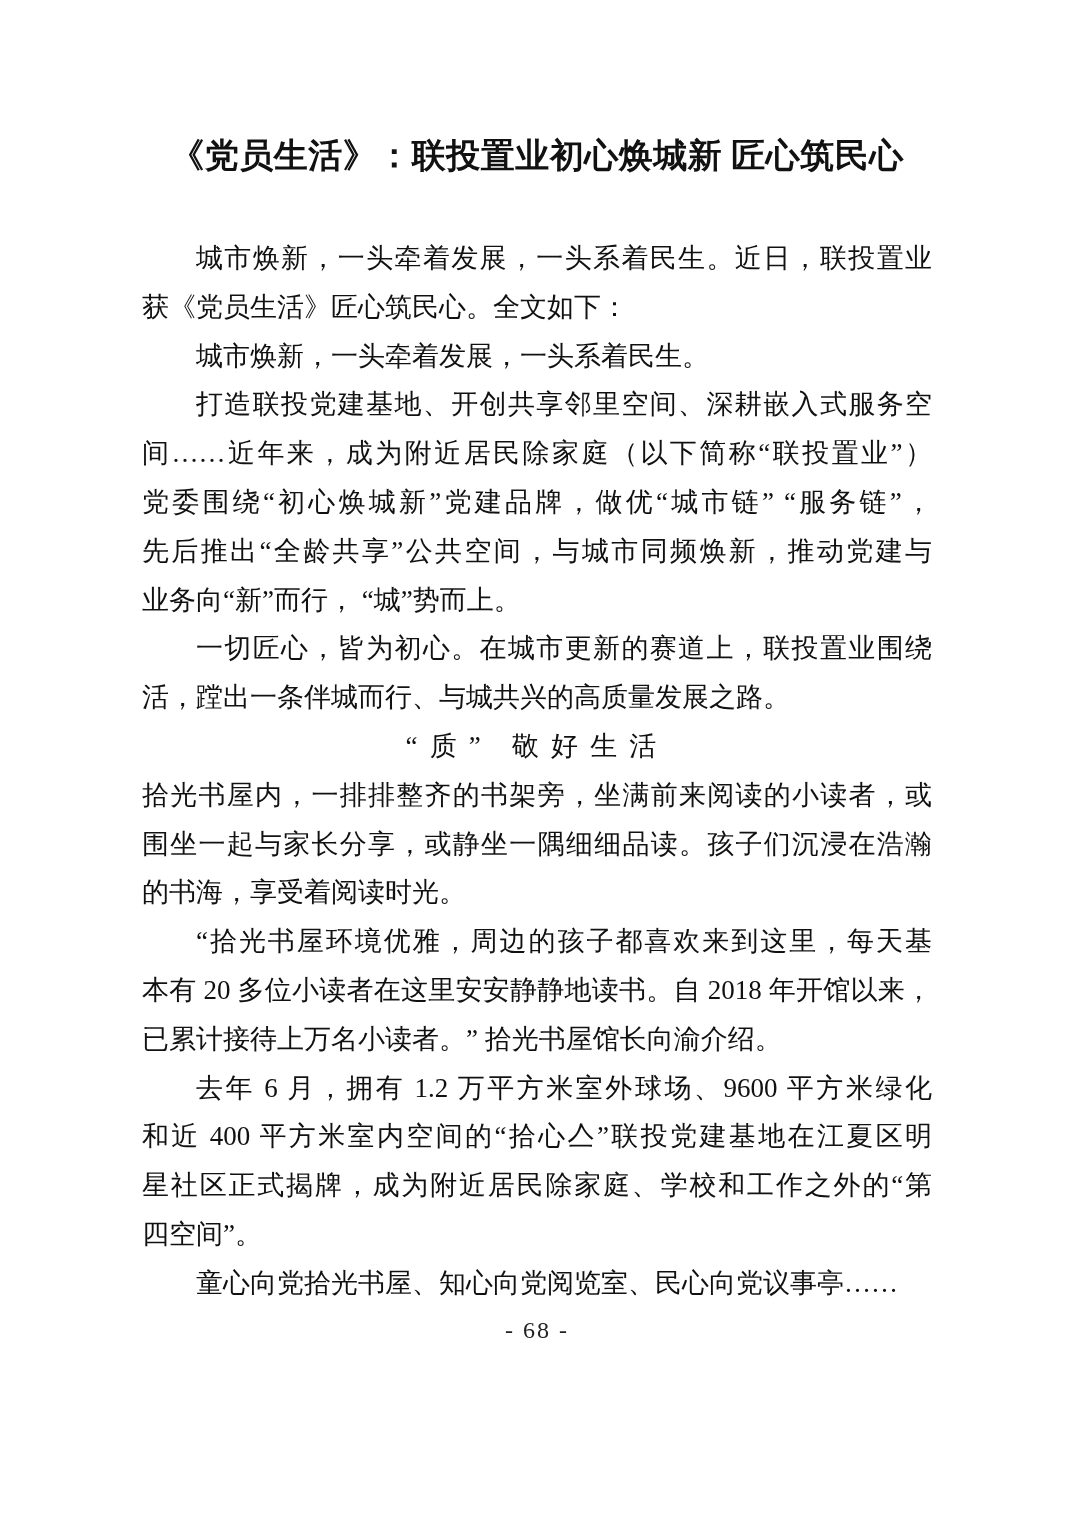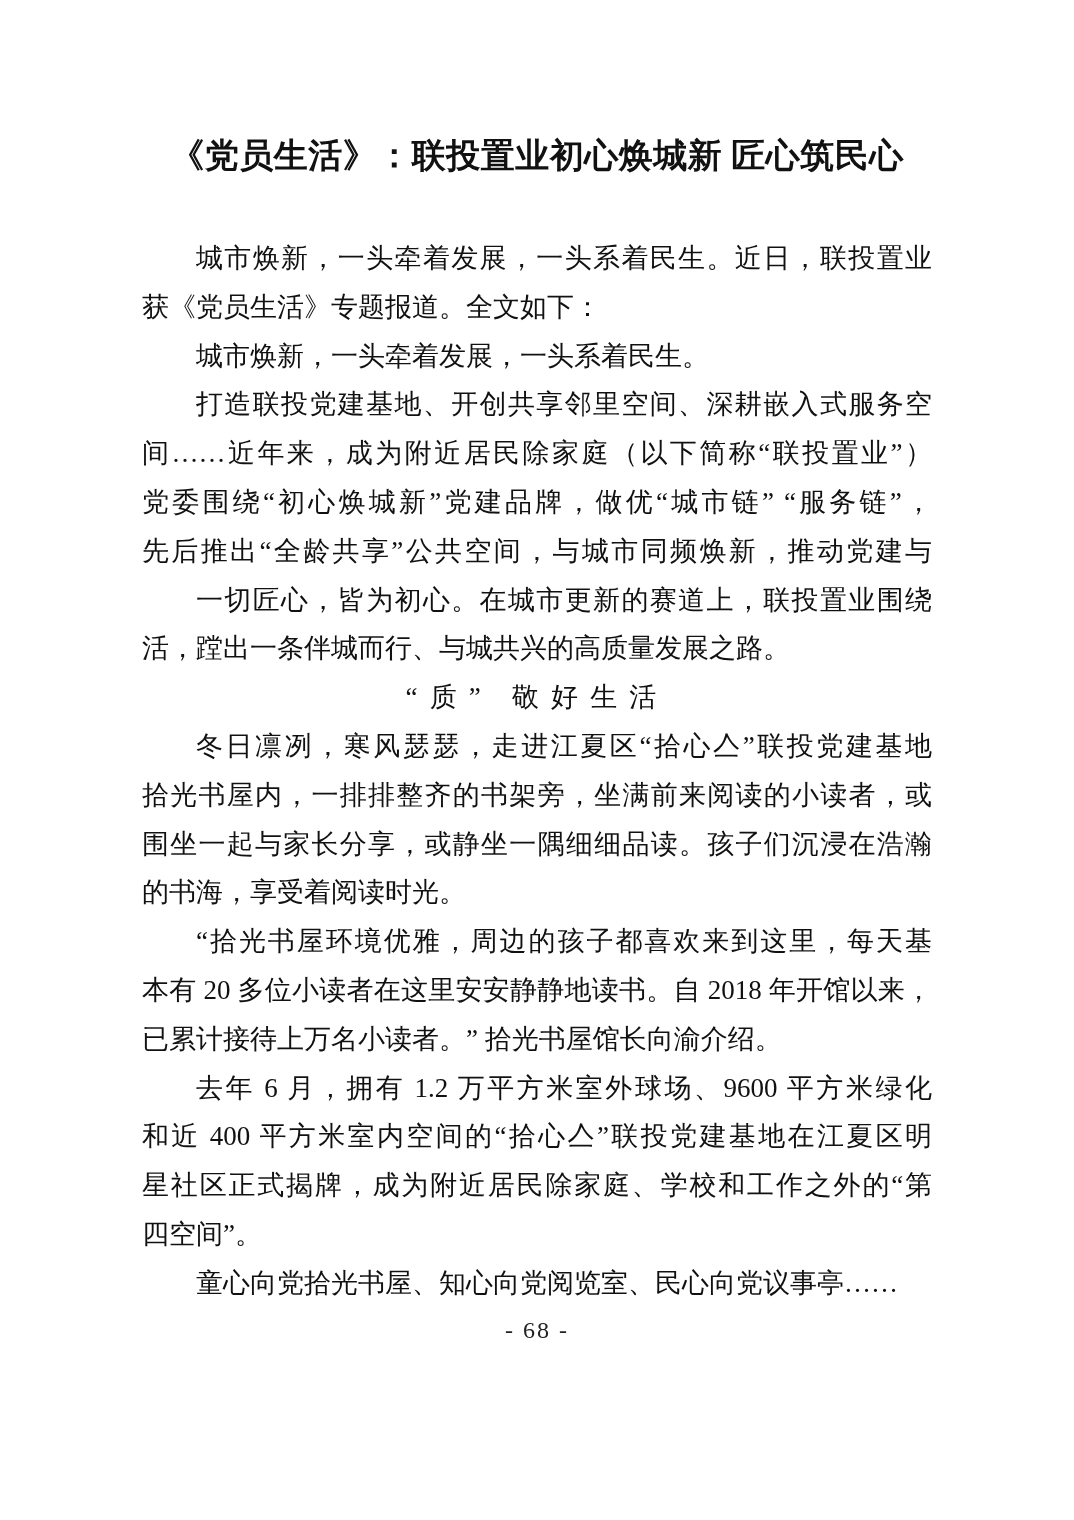--- a/index.html
+++ b/index.html
@@ -66,30 +66,30 @@
   }
 </style>
 </head>
 <body>
 
 <div class="page">
   <h1 class="doc-title">《党员生活》：联投置业初心焕城新 匠心筑民心</h1>
 
   <div class="body-lines">
       <div class="line first">城市焕新，一头牵着发展，一头系着民生。近日，联投置业</div>
-      <div class="line last">获《党员生活》专题报道。全文如下：</div>
+      <div class="line last">获《党员生活》匠心筑民心。全文如下：</div>
       <div class="line firstlast">城市焕新，一头牵着发展，一头系着民生。</div>
       <div class="line first">打造联投党建基地、开创共享邻里空间、深耕嵌入式服务空</div>
       <div class="line cont">间……近年来，成为附近居民除家庭（以下简称“联投置业”）</div>
       <div class="line cont">党委围绕“初心焕城新”党建品牌，做优“城市链” “服务链”，</div>
       <div class="line cont">先后推出“全龄共享”公共空间，与城市同频焕新，推动党建与</div>
+      <div class="line last">业务向“新”而行， “城”势而上。</div>
       <div class="line first">一切匠心，皆为初心。在城市更新的赛道上，联投置业围绕</div>
       <div class="line last">活，蹚出一条伴城而行、与城共兴的高质量发展之路。</div>
       <div class="line heading">“质” 敬好生活</div>
-      <div class="line first">冬日凛冽，寒风瑟瑟，走进江夏区“拾心亼”联投党建基地</div>
       <div class="line cont">拾光书屋内，一排排整齐的书架旁，坐满前来阅读的小读者，或</div>
       <div class="line cont">围坐一起与家长分享，或静坐一隅细细品读。孩子们沉浸在浩瀚</div>
       <div class="line last">的书海，享受着阅读时光。</div>
       <div class="line first">“拾光书屋环境优雅，周边的孩子都喜欢来到这里，每天基</div>
       <div class="line cont">本有 20 多位小读者在这里安安静静地读书。自 2018 年开馆以来，</div>
       <div class="line last">已累计接待上万名小读者。” 拾光书屋馆长向渝介绍。</div>
       <div class="line first">去年 6 月，拥有 1.2 万平方米室外球场、9600 平方米绿化</div>
       <div class="line cont">和近 400 平方米室内空间的“拾心亼”联投党建基地在江夏区明</div>
       <div class="line cont">星社区正式揭牌，成为附近居民除家庭、学校和工作之外的“第</div>
       <div class="line last">四空间”。</div>

